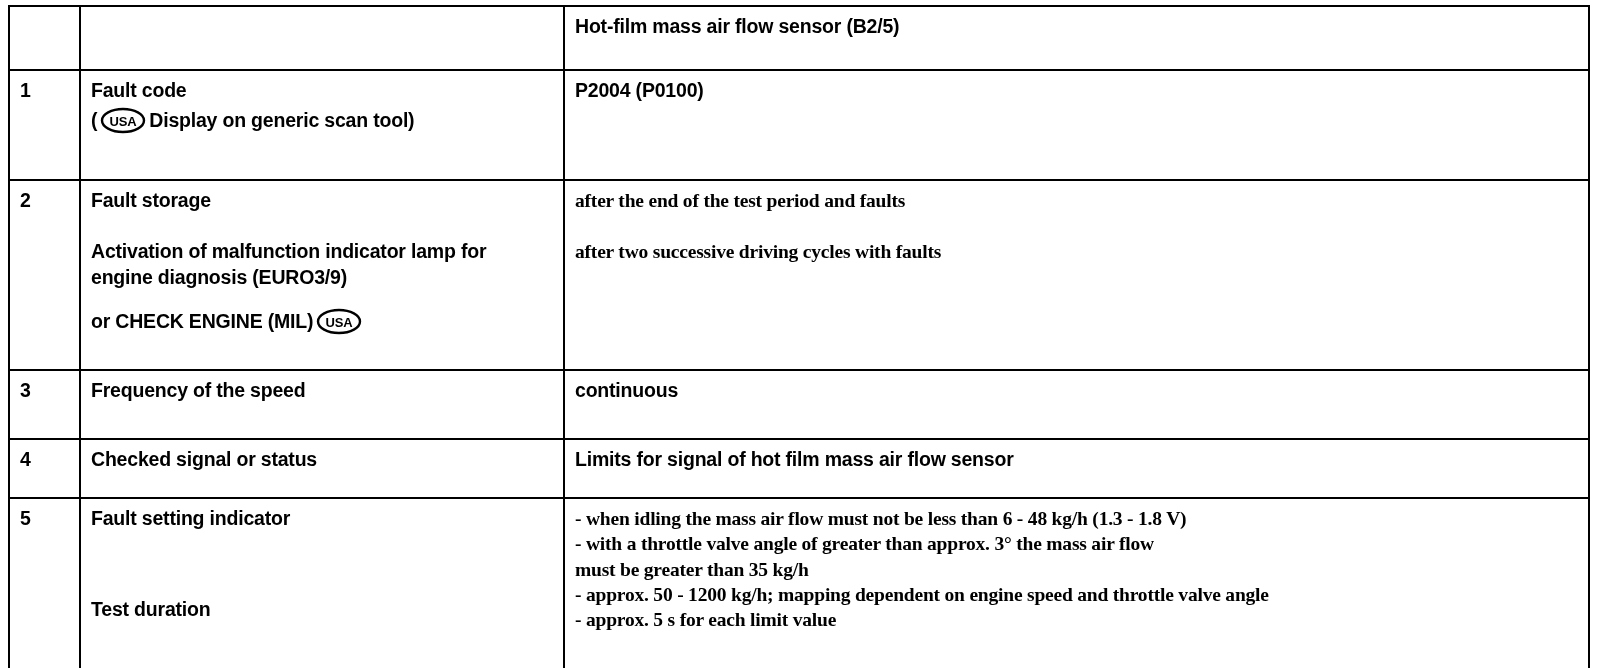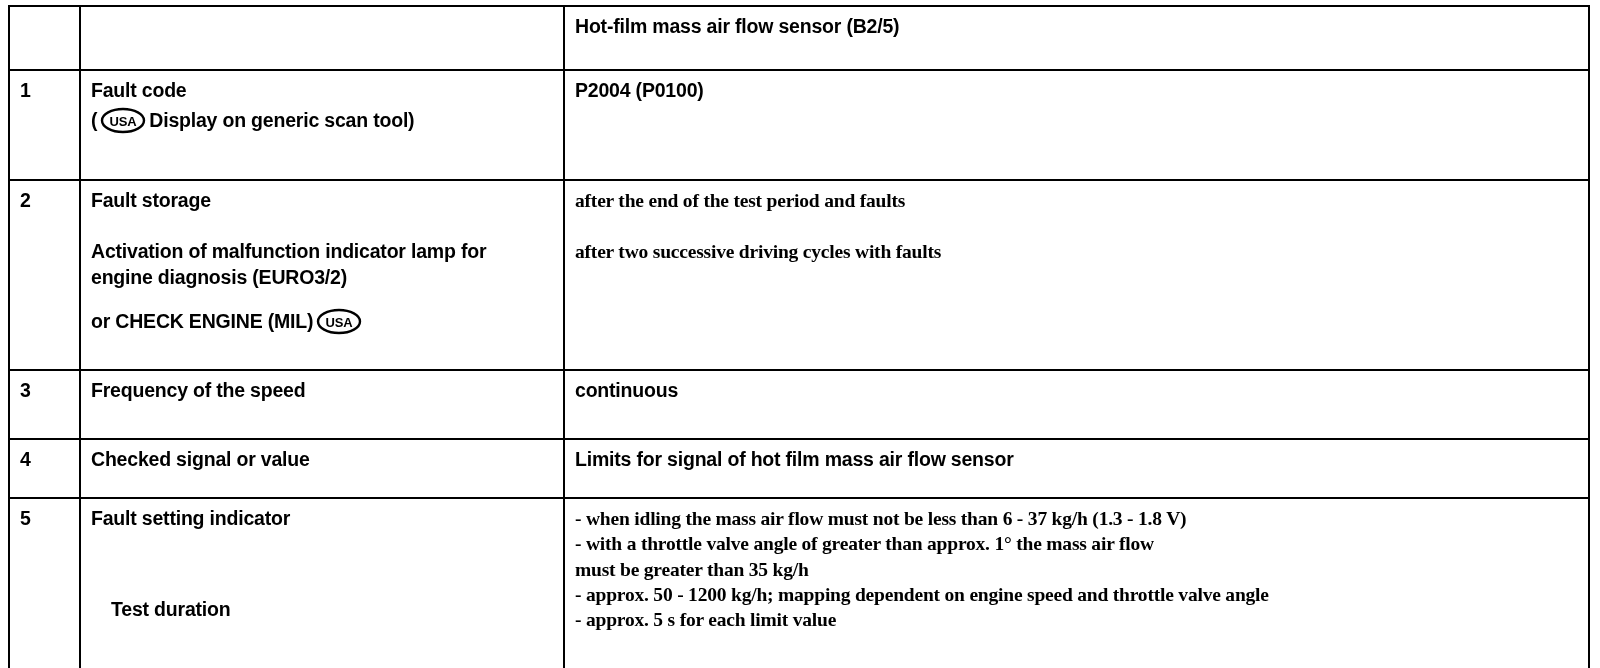--- a/index.html
+++ b/index.html
@@ -83,21 +83,21 @@
   .usa-badge {
     display: inline-block;
     position: relative;
     width: 46px;
     height: 27px;
     margin: 4px 3px;
     vertical-align: middle;
     flex: 0 0 auto;
   }
   .usa-badge svg { display: block; }
-  .regular { font-weight: bold; margin-left: 20px; }
+  .regular { font-weight: bold; }
   .val-lines .line { margin: 0; font-family: Liberation Serif, serif; }
 </style>
 </head>
 <body>
 
 <div class="page">
 
   <table class="diag">
     <colgroup>
       <col class="c-num">
@@ -129,21 +129,21 @@
         </td>
         <td class="code-big r1-cell">P2004 (P0100)</td>
       </tr>
 
       <tr>
         <td class="num r2-cell">2</td>
         <td class="r2-cell">
           <span class="line">Fault storage</span>
           <div class="gap-lg"></div>
           <span class="line">Activation of malfunction indicator lamp for</span>
-          <span class="line">engine diagnosis (EURO3/2)</span>
+          <span class="line">engine diagnosis (EURO3/9)</span>
           <div class="gap-md"></div>
           <span class="inline-row">
             <span>or CHECK ENGINE (MIL) </span>
             <span class="usa-badge">
               <svg width="46" height="27" viewBox="0 0 46 27" xmlns="http://www.w3.org/2000/svg">
                 <ellipse cx="23" cy="13.5" rx="21" ry="11.5" fill="none" stroke="#000" stroke-width="2.4"></ellipse>
                 <text x="23" y="18.5" font-family="Liberation Sans, sans-serif" font-size="13" font-weight="bold" text-anchor="middle" fill="#000">USA</text>
               </svg>
             </span>
           </span>
@@ -156,34 +156,34 @@
       </tr>
 
       <tr>
         <td class="num r3-cell">3</td>
         <td class="r3-cell">Frequency of the speed</td>
         <td class="r3-cell">continuous</td>
       </tr>
 
       <tr>
         <td class="num r4-cell">4</td>
-        <td class="r4-cell">Checked signal or value</td>
+        <td class="r4-cell">Checked signal or status</td>
         <td class="r4-cell">Limits for signal of hot film mass air flow sensor</td>
       </tr>
 
       <tr>
         <td class="num r5-cell">5</td>
         <td class="r5-cell">
           <span class="line">Fault setting indicator</span>
           <div class="gap-xl"></div>
           <span class="line regular">Test duration</span>
         </td>
         <td class="r5-cell val-lines">
-          <span class="line">- when idling the mass air flow must not be less than 6 - 37 kg/h (1.3 - 1.8 V)</span>
-          <span class="line">- with a throttle valve angle of greater than approx. 1° the mass air flow</span>
+          <span class="line">- when idling the mass air flow must not be less than 6 - 48 kg/h (1.3 - 1.8 V)</span>
+          <span class="line">- with a throttle valve angle of greater than approx. 3° the mass air flow</span>
           <span class="line">must be greater than 35 kg/h</span>
           <span class="line">- approx. 50 - 1200 kg/h; mapping dependent on engine speed and throttle valve angle</span>
           <span class="line">- approx. 5 s for each limit value</span>
         </td>
       </tr>
 
     </tbody>
   </table>
 
 </div>

